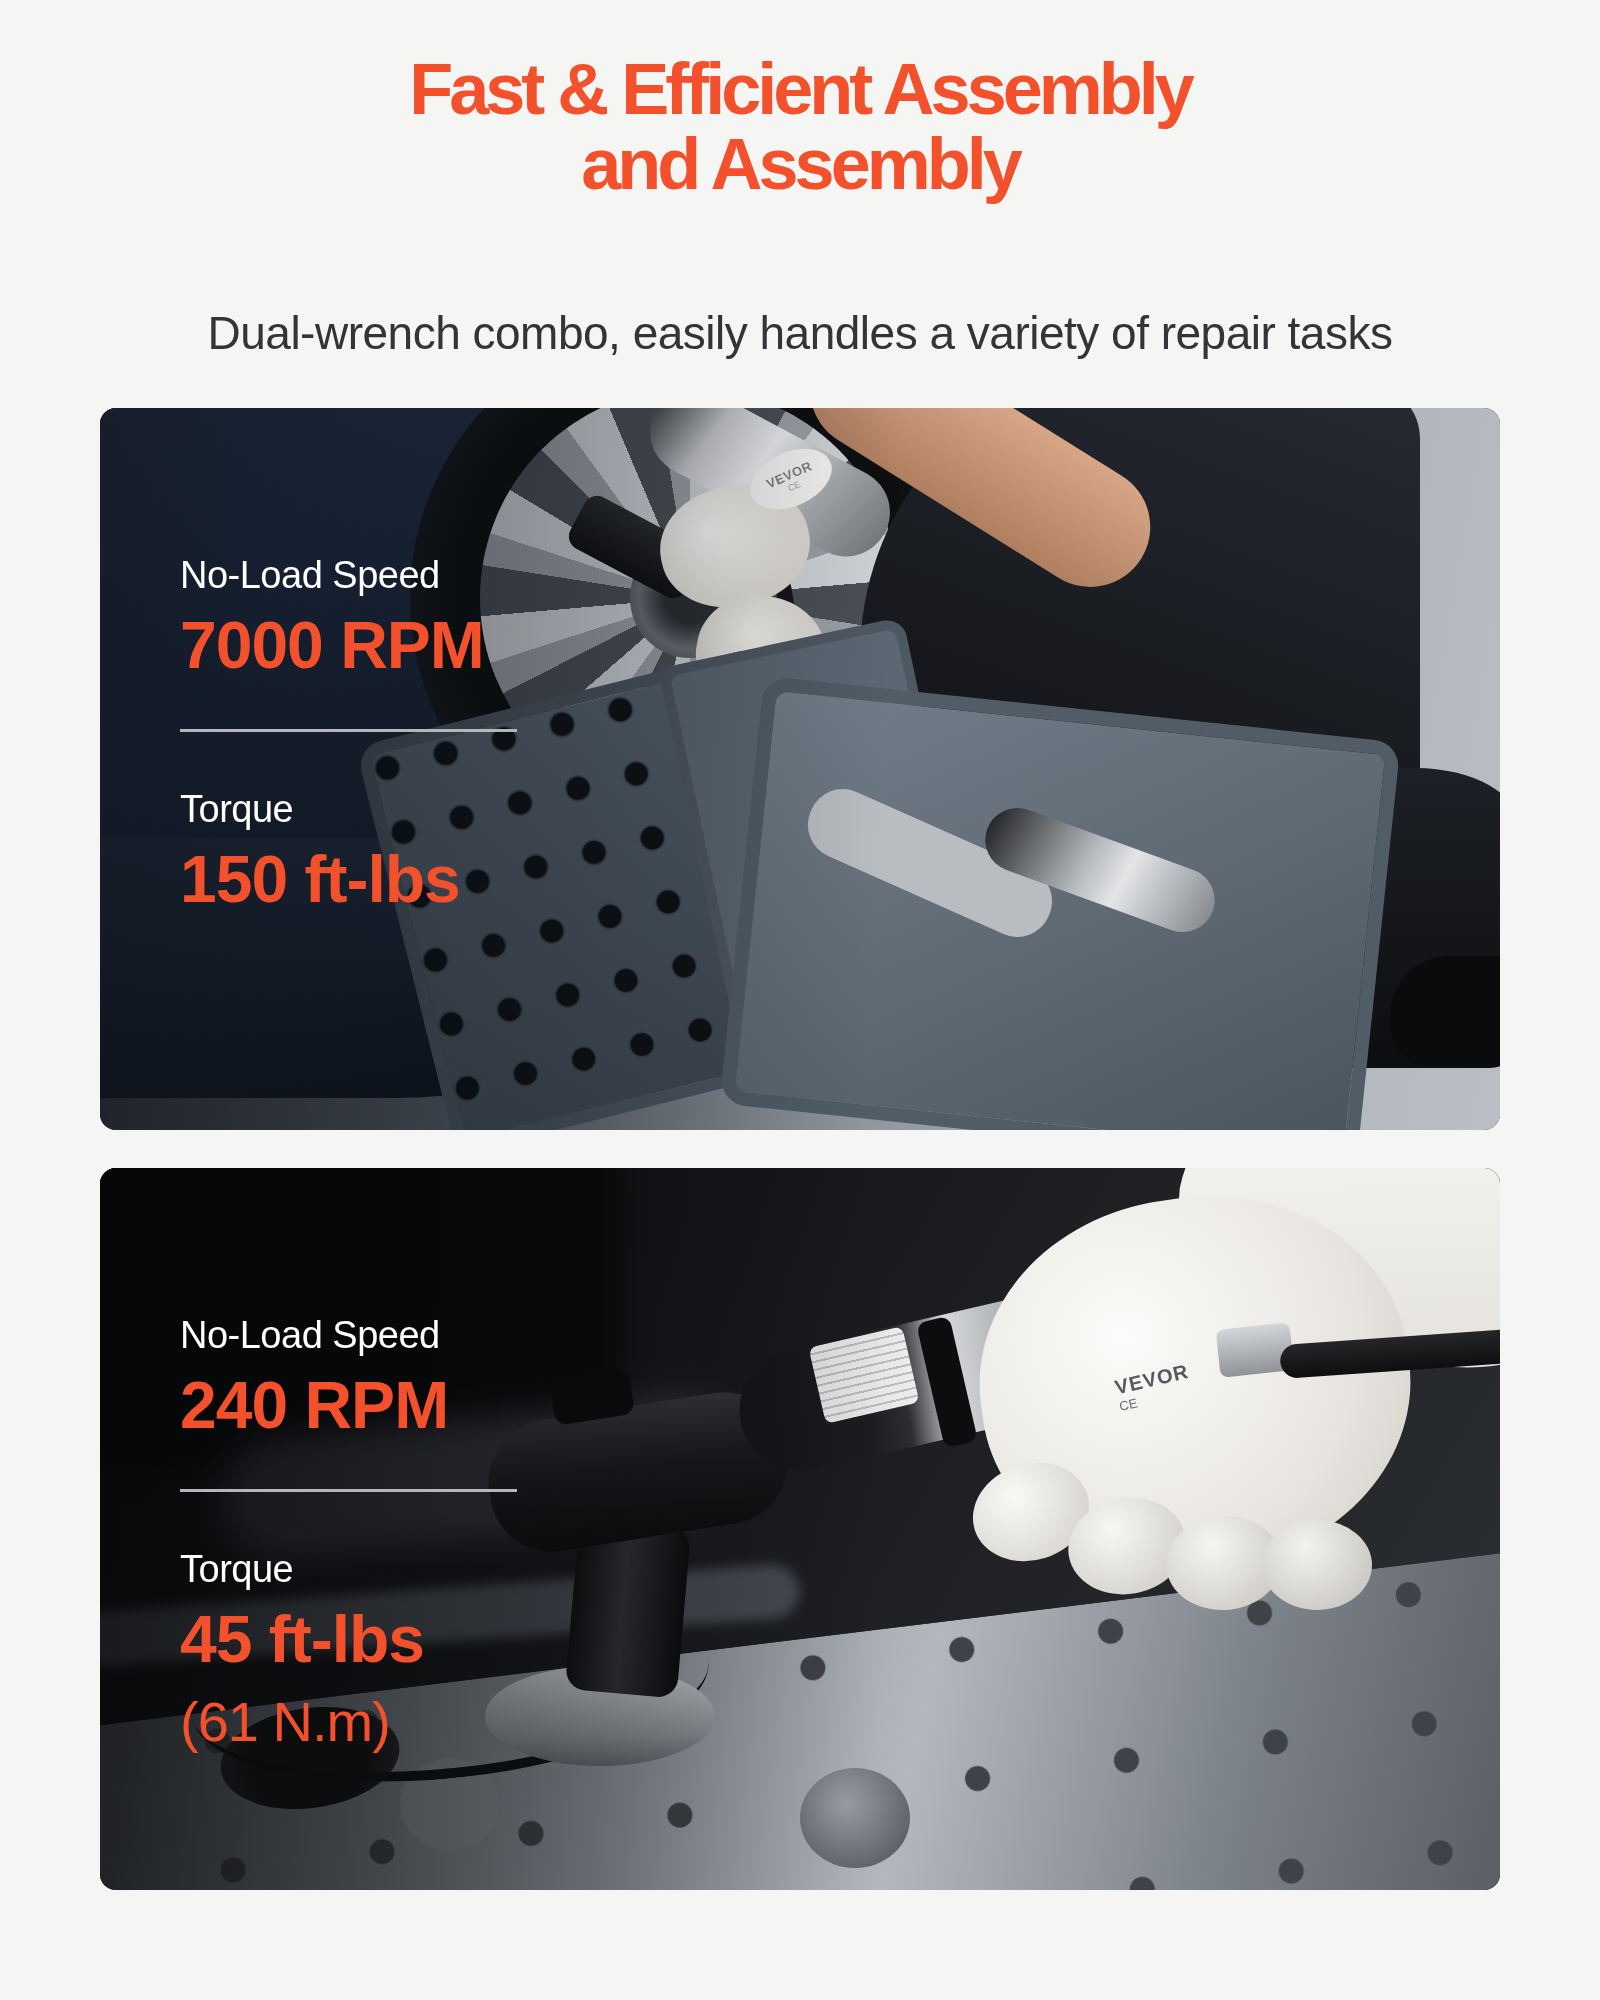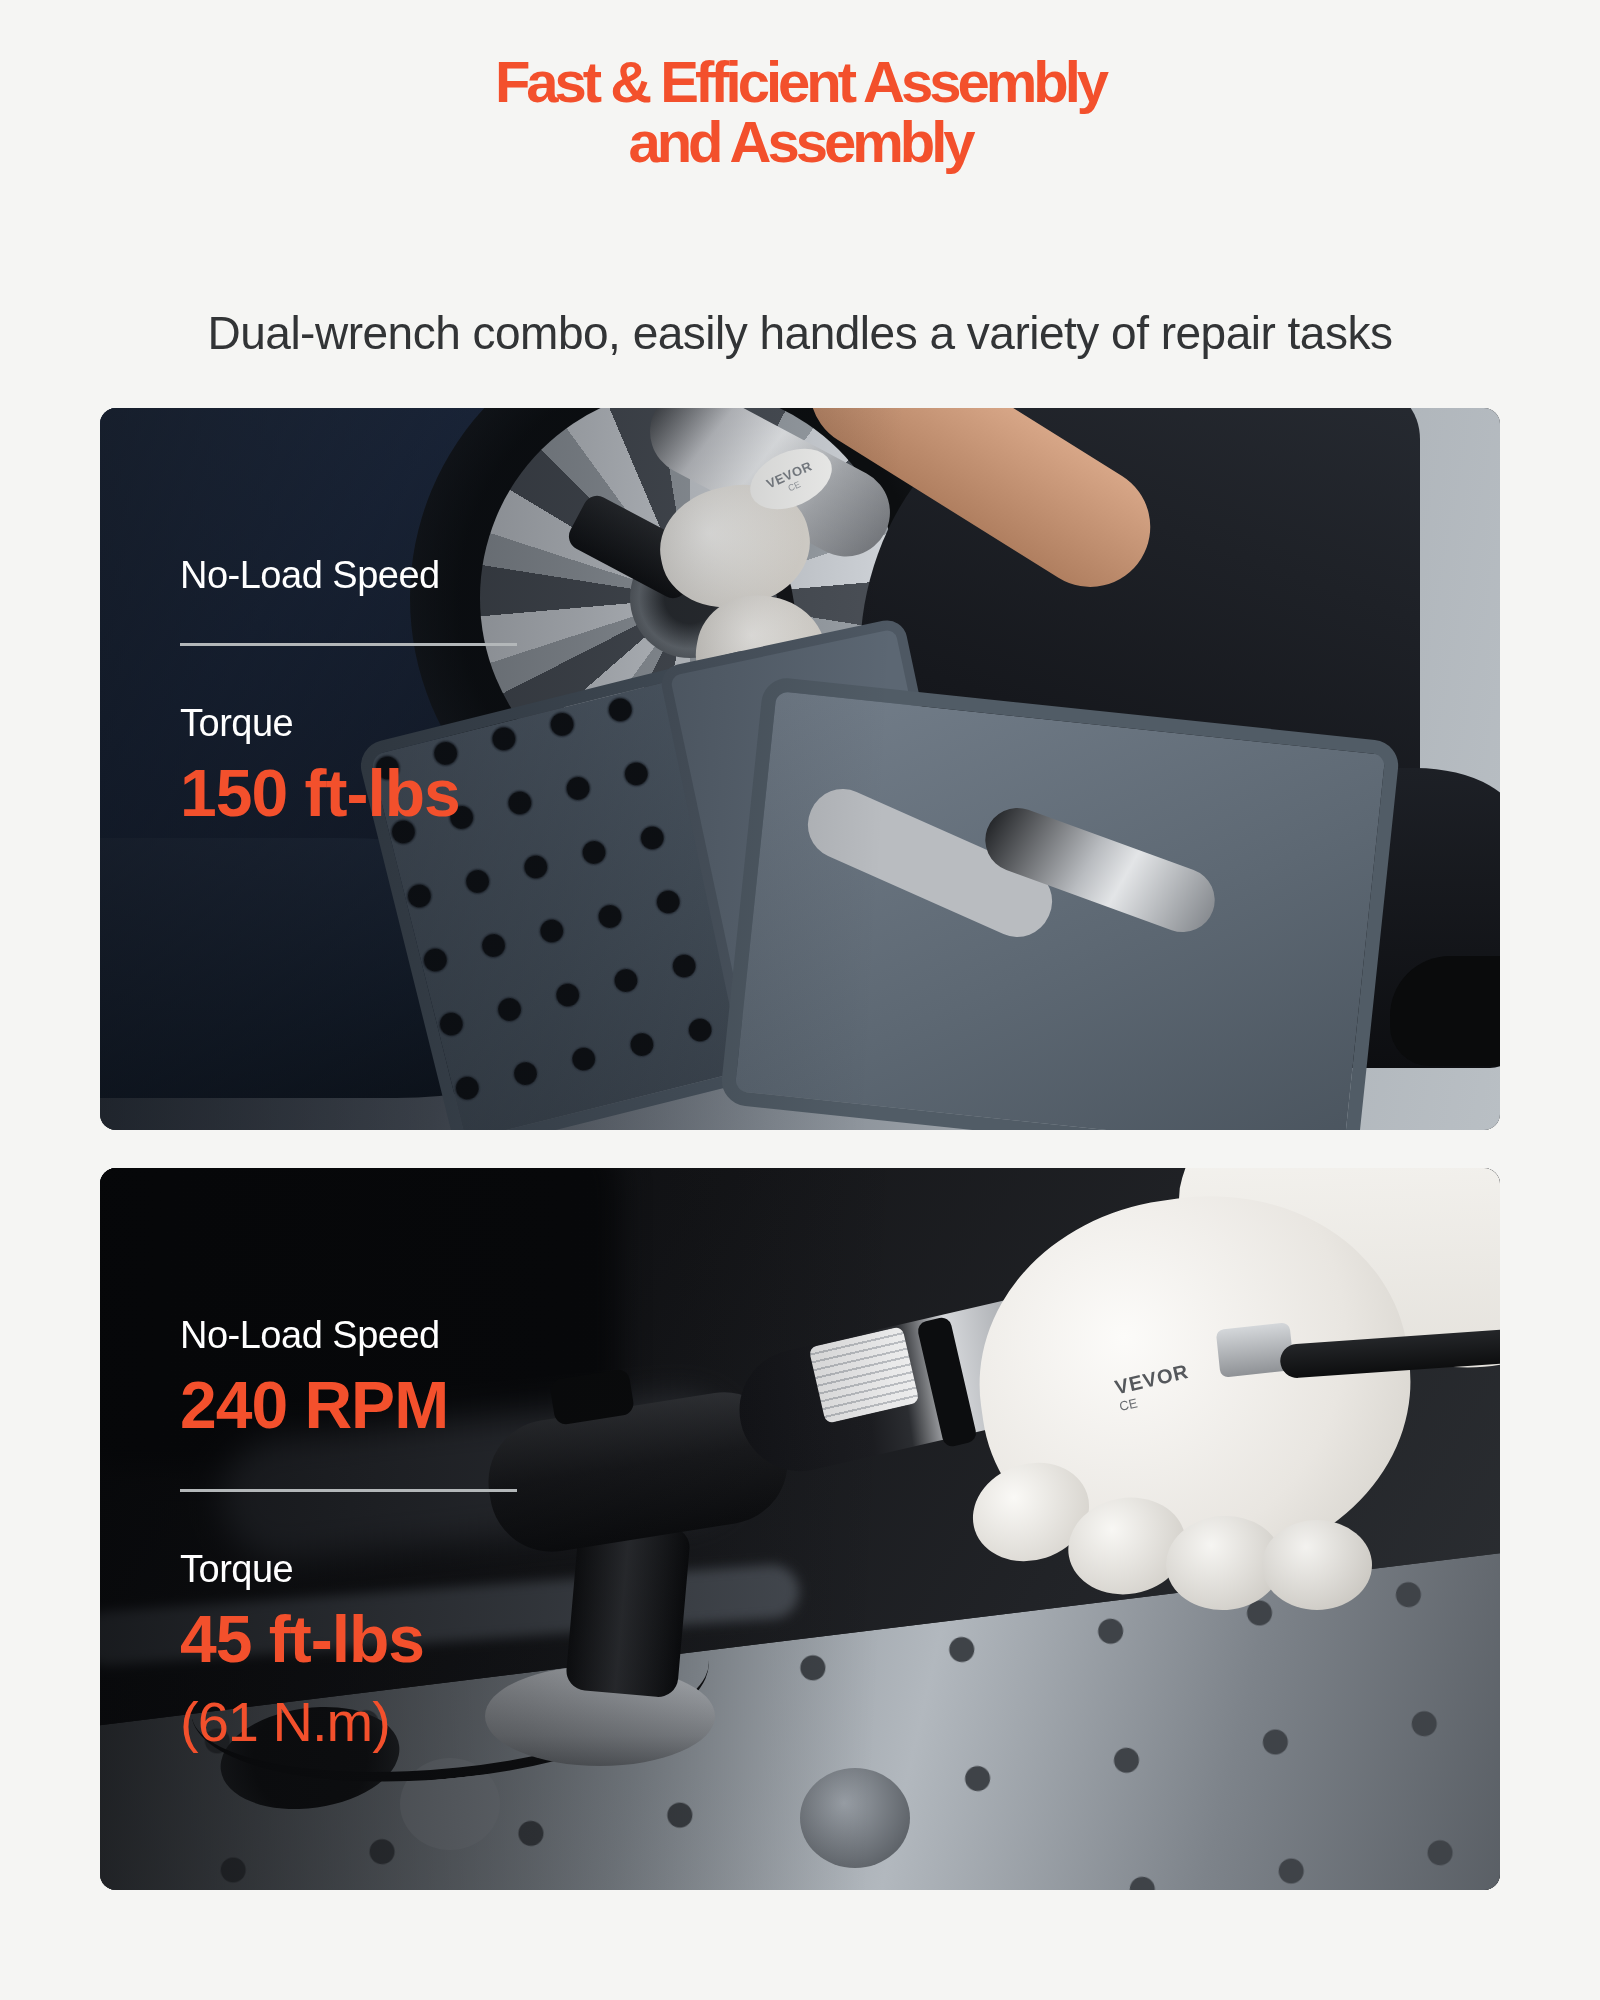--- a/index.html
+++ b/index.html
@@ -2,21 +2,21 @@
 <html style="--accent: #f3502c; --page-bg: #f5f5f3;"><head>
 <meta charset="utf-8">
 <style>
   :root { --accent:#f3502c; --page-bg:#f5f5f3; }
   * { margin:0; padding:0; box-sizing:border-box; }
   body { background:#e9e9e9; font-family:"Liberation Sans","DejaVu Sans",sans-serif; }
   .canvas { position:relative; width:1600px; height:2000px; background:var(--page-bg); overflow:hidden; margin:0 auto; }
 
   
   .title { position:absolute; top:52px; left:0; width:100%; text-align:center;
-           color:var(--accent); font-weight:bold; font-size:58px; line-height:1.04;
+           color:var(--accent); font-weight:bold; font-size:72px; line-height:1.04;
            letter-spacing:-4px; }
   .subtitle { position:absolute; top:306px; left:0; width:100%; text-align:center;
               color:#323436; font-size:46px; font-weight:400; letter-spacing:-0.5px; }
 
   
   .card { position:absolute; left:100px; width:1400px; height:722px; border-radius:16px;
           overflow:hidden; background:#1b1d21; }
   .card1 { top:408px; }
   .card2 { top:1168px; }
   .photo, .photo > div { position:absolute; }
@@ -188,20 +188,21 @@
       </div>
       <div class="p1-case-lid"></div>
       <div class="p1-case-tray"></div>
       <div class="p1-case-base"></div>
       <div class="p1-case-tool1"></div>
       <div class="p1-case-tool2"></div>
       <div class="p1-shade"></div>
     </div>
     <div class="specs">
       <div class="spec-label">No-Load Speed</div>
+      <div class="spec-value">7000 RPM</div>
       <div class="spec-divider"></div>
       <div class="spec-label spec-label-2">Torque</div>
       <div class="spec-value">150 ft-lbs</div>
     </div>
   </div>
 
   <div class="card card2">
     <div class="photo">
       <div class="p2-base"></div>
       <div class="p2-blur1"></div>

